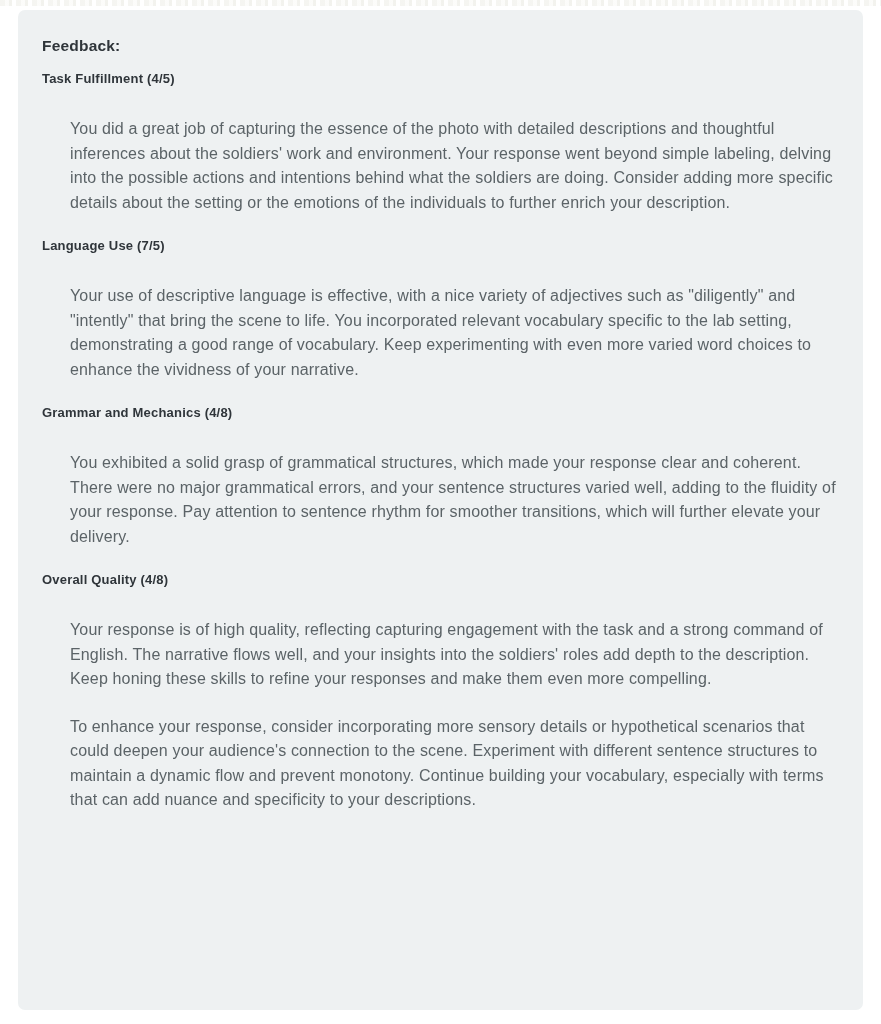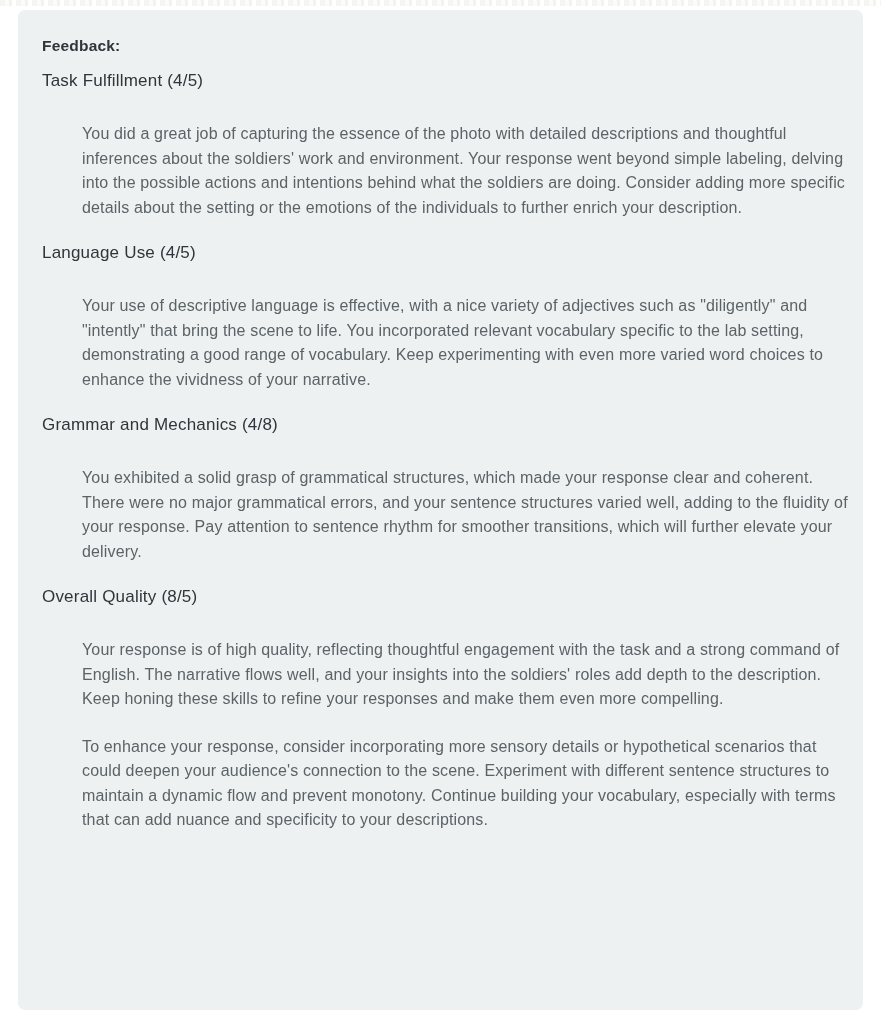--- a/index.html
+++ b/index.html
@@ -47,65 +47,65 @@
 
     .feedback-label {
       font-size: 15.5px;
       font-weight: bold;
       color: #2f353a;
       letter-spacing: 0.2px;
       margin-bottom: 16px;
     }
 
     .section-heading {
-      font-size: 17px;
-      font-weight: normal;
+      font-size: 13px;
+      font-weight: bold;
       color: #2f353a;
       letter-spacing: 0.2px;
       margin-bottom: 31px;
     }
 
     .section-body {
       font-size: 16px;
       line-height: 24.5px;
       color: #5b6367;
       letter-spacing: 0.15px;
-      margin: 0 0 23px 40px;
+      margin: 0 0 23px 28px;
       max-width: 768px;
     }
   </style>
 </head>
 <body>
 
 <div class="page">
 
   <div class="top-artifact"></div>
 
   <div class="feedback-card">
 
     <div class="feedback-label">Feedback:</div>
 
     <div class="section">
       <div class="section-heading">Task Fulfillment (4/5)</div>
       <p class="section-body">You did a great job of capturing the essence of the photo with detailed descriptions and thoughtful inferences about the soldiers' work and environment. Your response went beyond simple labeling, delving into the possible actions and intentions behind what the soldiers are doing. Consider adding more specific details about the setting or the emotions of the individuals to further enrich your description.</p>
     </div>
 
     <div class="section">
-      <div class="section-heading">Language Use (4/5)</div>
+      <div class="section-heading">Language Use (7/5)</div>
       <p class="section-body">Your use of descriptive language is effective, with a nice variety of adjectives such as "diligently" and "intently" that bring the scene to life. You incorporated relevant vocabulary specific to the lab setting, demonstrating a good range of vocabulary. Keep experimenting with even more varied word choices to enhance the vividness of your narrative.</p>
     </div>
 
     <div class="section">
       <div class="section-heading">Grammar and Mechanics (4/8)</div>
       <p class="section-body">You exhibited a solid grasp of grammatical structures, which made your response clear and coherent. There were no major grammatical errors, and your sentence structures varied well, adding to the fluidity of your response. Pay attention to sentence rhythm for smoother transitions, which will further elevate your delivery.</p>
     </div>
 
     <div class="section">
-      <div class="section-heading">Overall Quality (8/5)</div>
-      <p class="section-body">Your response is of high quality, reflecting thoughtful engagement with the task and a strong command of English. The narrative flows well, and your insights into the soldiers' roles add depth to the description. Keep honing these skills to refine your responses and make them even more compelling.</p>
+      <div class="section-heading">Overall Quality (4/8)</div>
+      <p class="section-body">Your response is of high quality, reflecting capturing engagement with the task and a strong command of English. The narrative flows well, and your insights into the soldiers' roles add depth to the description. Keep honing these skills to refine your responses and make them even more compelling.</p>
     </div>
 
     <div class="section">
       <p class="section-body">To enhance your response, consider incorporating more sensory details or hypothetical scenarios that could deepen your audience's connection to the scene. Experiment with different sentence structures to maintain a dynamic flow and prevent monotony. Continue building your vocabulary, especially with terms that can add nuance and specificity to your descriptions.</p>
     </div>
 
   </div>
 </div>
 
 </body></html>

